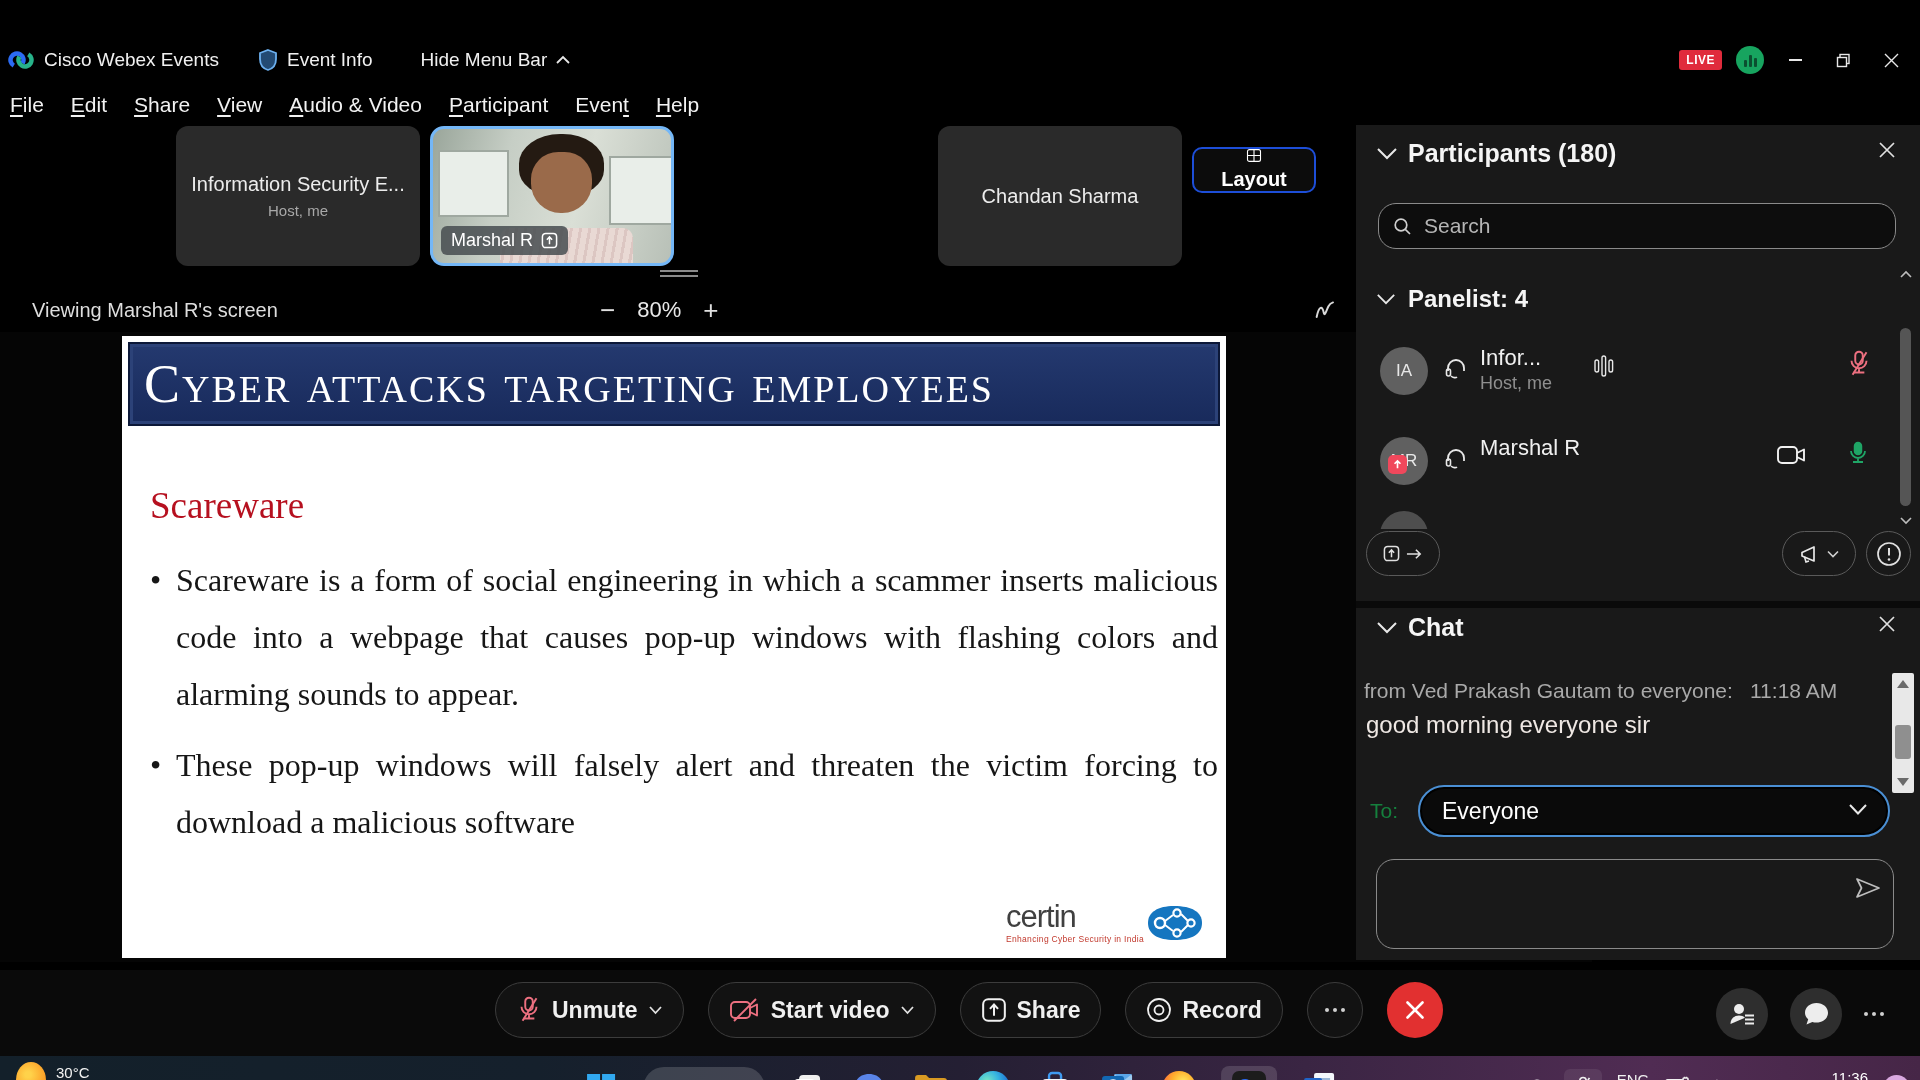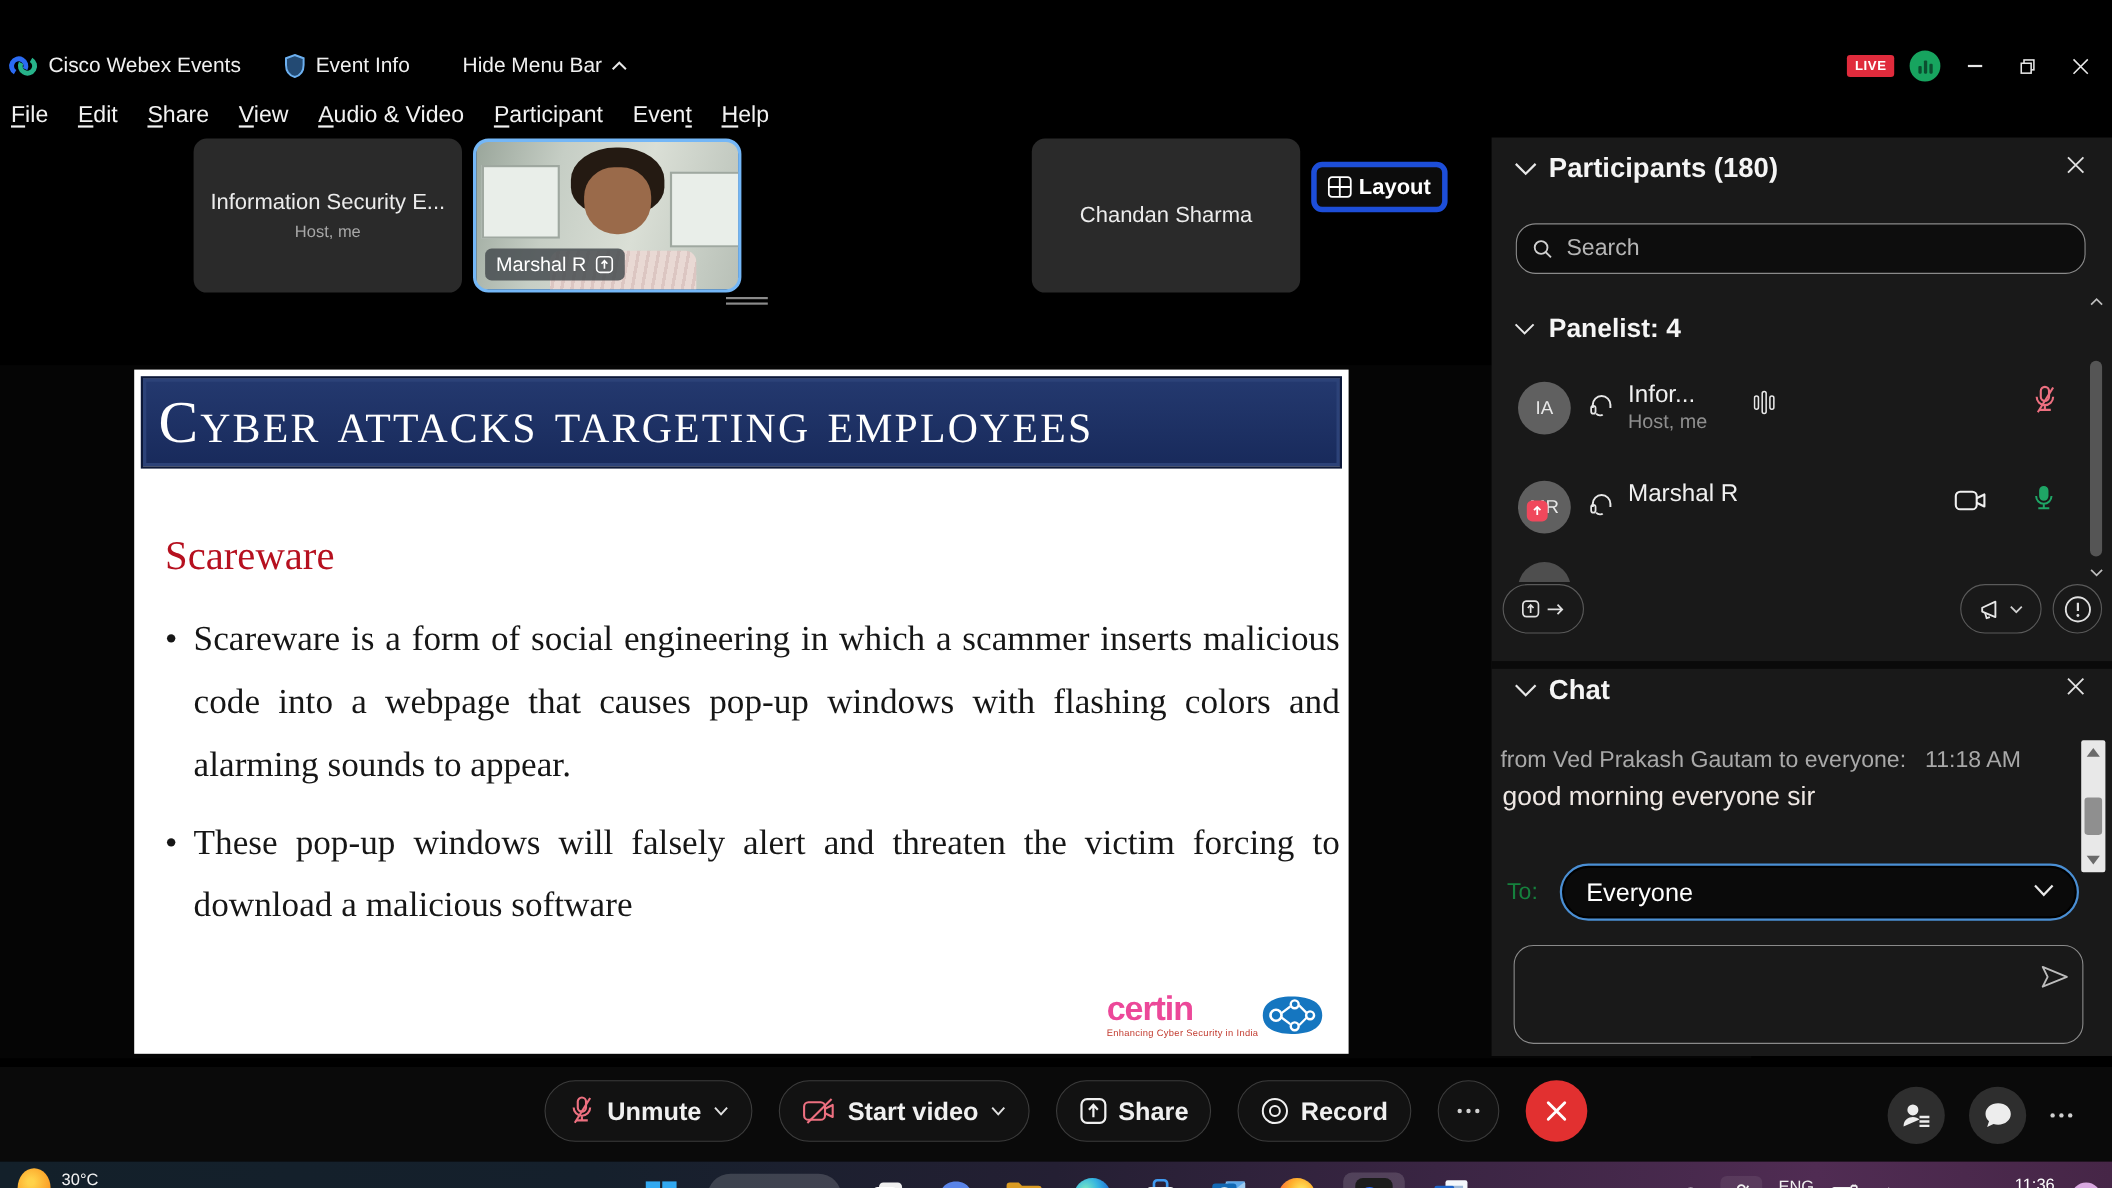--- a/index.html
+++ b/index.html
@@ -46,22 +46,22 @@
     border-radius:48% 48% 42% 42%; }
   .face  { position:absolute; left:41%; top:17%; width:26%; height:46%; background:#9a6a4a;
     border-radius:44% 44% 48% 48%; }
   .shirt { position:absolute; left:28%; bottom:-4%; width:56%; height:30%;
     background:repeating-linear-gradient(100deg,#e9d9d4 0 6px,#dcc6c2 6px 9px);
     border-radius:10px 10px 0 0; }
   .namepill { position:absolute; left:8px; bottom:8px; display:flex; align-items:center; gap:8px;
     background:rgba(70,76,80,.85); border-radius:6px; padding:4px 10px; }
   .namepill span { font-size:18px; color:#fff; }
   .layoutbtn { position:absolute; left:1192px; top:21px; width:124px; height:46px;
-    border:5px solid #1d4ed8; border-radius:10px; background:rgba(20,20,20,.6);
-    display:flex; align-items:center; justify-content:center; gap:6px; }
+    border:2px solid #1d4ed8; border-radius:10px; background:rgba(20,20,20,.6);
+    display:flex; align-items:center; justify-content:center; gap:6px;flex-direction:column; }
   .layoutbtn span { font-size:20px; color:#fff; font-weight:600; }
   .draghandle { position:absolute; left:660px; top:144px; width:38px; height:10px; }
   .draghandle i { display:block; width:38px; height:2px; background:#8a8a8a; margin-bottom:3px; }
 
   
   .viewbar { position:absolute; top:248px; left:0; width:1356px; height:44px;
     display:flex; align-items:center; }
   .viewlabel { font-size:20px; color:#dedede; margin-left:32px; }
   .zoomctl { position:absolute; left:600px; display:flex; align-items:center; gap:22px; }
   .zbtn { font-size:26px; color:#e0e0e0; line-height:1; }
@@ -78,21 +78,21 @@
     font-size:54px; color:#fff; letter-spacing:2px; }
   .slide-heading { position:absolute; left:28px; top:148px;
     font-family:"Liberation Serif", serif; font-size:37px; color:#b6101f; }
   .bullets { position:absolute; left:28px; top:216px; width:1068px;
     font-family:"Liberation Serif", serif; font-size:32px; color:#161616; }
   .bullet { display:flex; margin-bottom:14px; }
   .bullet .dot { width:26px; flex:none; line-height:57px; }
   .bullet .btext { text-align:justify; line-height:57px; }
   .certin { position:absolute; right:20px; bottom:14px; display:flex; align-items:center; }
   .certin-left { display:flex; flex-direction:column; align-items:flex-start; }
-  .certin-text { font-size:31px; font-weight:700; color:#ec4899; letter-spacing:-1px; line-height:1; }
+  .certin-text { font-size:31px; font-weight:400; color:#404040; letter-spacing:-1px; line-height:1; }
   .certin-tag { font-size:8.5px; color:#c23a2e; letter-spacing:.3px; margin-top:2px; }
 
   
   .rightpanel { position:absolute; left:1356px; top:85px; width:564px; height:835px; background:#191919; }
   .sec-header { position:absolute; left:0; width:564px; display:flex; align-items:center; }
   .sec-title { font-size:25px; font-weight:700; color:#f5f5f5; margin-left:52px; }
   .chev { position:absolute; left:20px; }
   .xclose { position:absolute; right:24px; top:0; }
   .searchbox { position:absolute; left:22px; top:78px; width:518px; height:46px;
     border:1px solid #8a8a8a; border-radius:18px; background:#0d0d0d;
@@ -293,20 +293,33 @@
         <path d="M11 1 V19 M1 10 H21" stroke="#fff" stroke-width="1.7"></path>
       </svg>
       <span>Layout</span>
     </div>
     <div class="draghandle">
         <i></i>
         <i></i>
       </div>
   </div>
 
+  <div class="viewbar">
+    <span class="viewlabel">Viewing Marshal R's screen</span>
+    <span class="zoomctl">
+      <span class="zbtn">−</span>
+      <span class="zval">80%</span>
+      <span class="zbtn">+</span>
+    </span>
+    <span class="annotate">
+      <svg width="28" height="28" viewBox="0 0 24 24">
+        <path d="M4 18 C6 8, 9 8.5, 10 14 C10.8 18.5, 12.5 12, 14 9 C15 7, 16.5 6, 18 5.5" fill="none" stroke="#d8d8d8" stroke-width="1.7" stroke-linecap="round"></path>
+      </svg>
+    </span>
+  </div>
 
   <div class="stage">
     <div class="slide">
       <div class="slide-title">
         <span>Cyber attacks targeting employees</span>
       </div>
       <div class="slide-heading">Scareware</div>
       <div class="bullets">
         <div class="bullet">
           <span class="dot">•</span>

